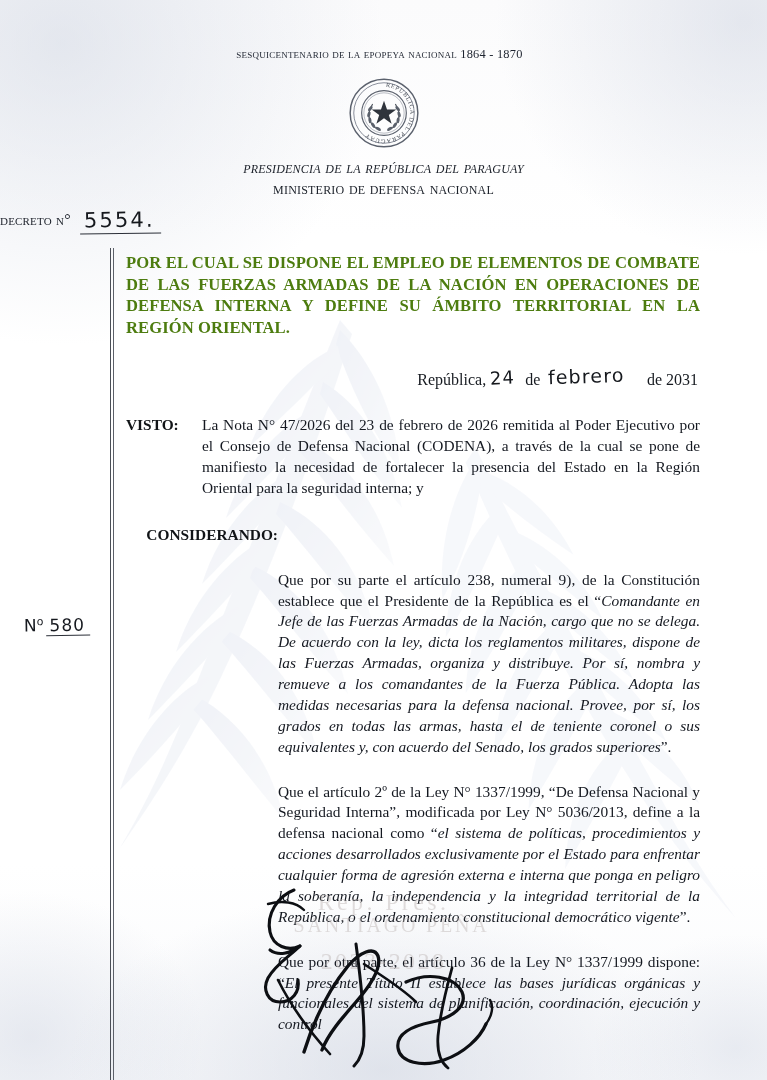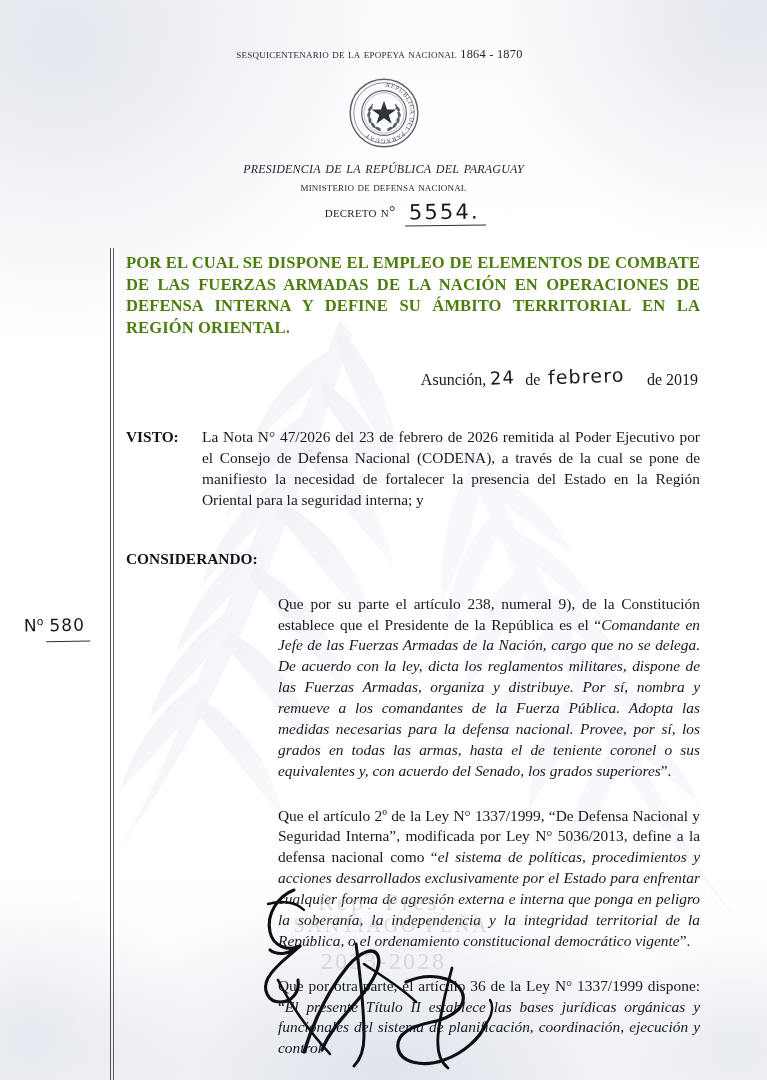--- a/index.html
+++ b/index.html
@@ -71,29 +71,28 @@
   .org {
     position: absolute;
     left: 0; right: 0;
     text-align: center;
     color: #1b2029;
     font-variant: small-caps;
     text-transform: lowercase;
     white-space: nowrap;
   }
   .org-1 { top: 157px; font-size: 17.5px; letter-spacing: .012em; font-style: italic; }
-  .org-2 { top: 179px; font-size: 13px; letter-spacing: .012em; }
+  .org-2 { top: 179px; font-size: 17px; letter-spacing: .012em; }
 
   .decreto-line {
     position: absolute;
-    top: 200px;
+    top: 208px;
     left: 0; right: 0;
-    text-align: center;
-    white-space: nowrap;
-    padding-left: 43px;
+    text-align: left;
+    white-space: nowrap;
   }
   .decreto-lbl {
     font-size: 16px;
     font-variant: small-caps;
     text-transform: lowercase;
     color: #1b2029;
     letter-spacing: .012em;
   }
   .decreto-num {
     display: inline-block;
@@ -160,32 +159,32 @@
     letter-spacing: .06em;
     color: #15181d;
     display: inline-block;
   }
   .hand-day  { transform: rotate(-3deg) translateY(-1px); margin: 0 10px 0 4px; }
   .hand-month{ transform: rotate(-2deg) translateY(-2px); margin: 0 22px 0 8px; font-size: 19px; }
 
   
   .sec {
     display: flex;
-    margin-top: 38px;
+    margin-top: 26px;
   }
   .sec-lbl {
     font-weight: bold;
     font-size: 15.4px;
     line-height: 1.36;
     white-space: nowrap;
     flex: 0 0 auto;
     color: #111417;
   }
   .sec-lbl.visto { width: 76px; }
-  .sec-lbl.cons  { width: 152px; }
+  .sec-lbl.cons  { width: 152px; text-align: right; }
   .sec-body {
     flex: 1 1 auto;
     font-size: 15.4px;
     line-height: 1.355;
     text-align: justify;
     color: #141820;
   }
   .sec-body p { margin: 0; }
   .sec-body i, .q {
     font-style: italic;
@@ -206,21 +205,21 @@
     left: 24px;
     top: 615px;
     font-family: "DejaVu Sans", sans-serif;
     font-size: 17px;
     color: #16191f;
     transform: rotate(-1deg);
     white-space: nowrap;
   }
   .margin-note .mn-num {
     border-bottom: 1.1px solid #2b2f38;
-    padding: 0 5px 6px 3px;
+    padding: 0 5px 0 3px;
     margin-left: 3px;
     letter-spacing: .06em;
     display: inline-block;
   }
   .margin-note .mn-sup { font-size: 11px; vertical-align: 6px; }
 
   
   .wm-name {
     position: absolute;
     left: 0; right: 0;
@@ -359,21 +358,21 @@
 
   <div class="margin-note">
     <span>N</span><span class="mn-sup">o</span><span class="mn-num">580</span>
   </div>
 
   <div class="body-block">
 
     <div class="doc-title">POR EL CUAL SE DISPONE EL EMPLEO DE ELEMENTOS DE COMBATE DE LAS FUERZAS ARMADAS DE LA NACIÓN EN OPERACIONES DE DEFENSA INTERNA Y DEFINE SU ÁMBITO TERRITORIAL EN LA REGIÓN ORIENTAL.</div>
 
     <div class="date-line">
-      <span>Asunción,</span><span class="hand hand-day">24</span><span>de</span><span class="hand hand-month">febrero</span><span>de 2019</span>
+      <span>República,</span><span class="hand hand-day">24</span><span>de</span><span class="hand hand-month">febrero</span><span>de 2031</span>
     </div>
 
     <div class="sec">
       <div class="sec-lbl visto">VISTO:</div>
       <div class="sec-body">
         <p>La Nota N° 47/2026 del 23 de febrero de 2026 remitida al Poder Ejecutivo por el Consejo de Defensa Nacional (CODENA), a través de la cual se pone de manifiesto la necesidad de fortalecer la presencia del Estado en la Región Oriental para la seguridad interna; y</p>
       </div>
     </div>
 
     <div class="sec">

